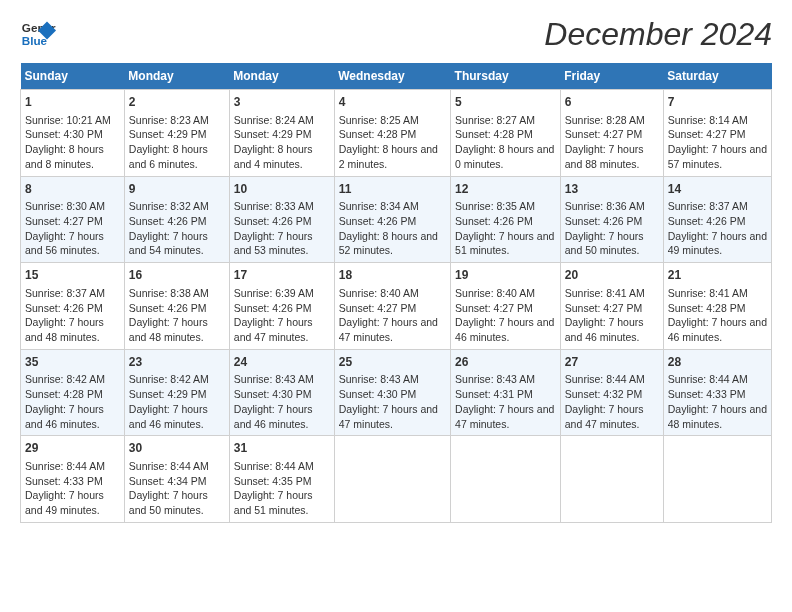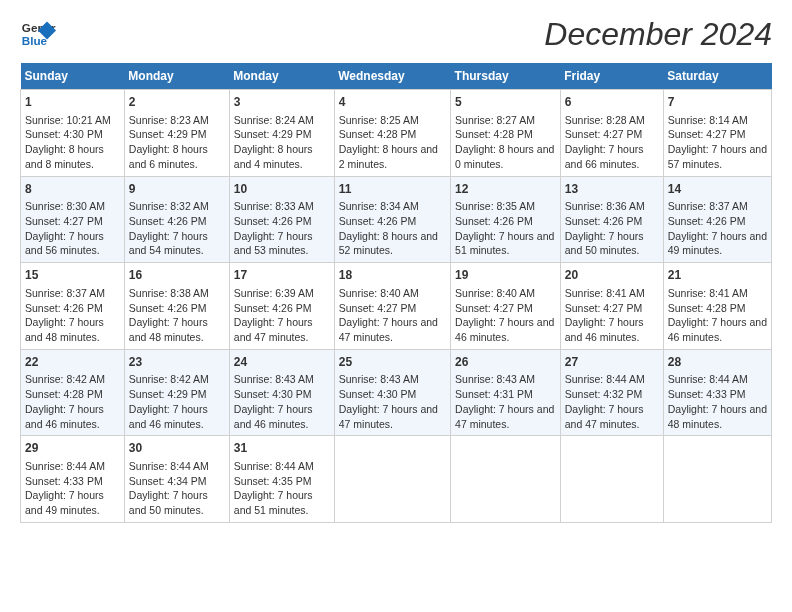--- a/index.html
+++ b/index.html
@@ -103,21 +103,21 @@
         <th>Saturday</th>
       </tr>
   </thead>
   <tbody id="calendar-body">
   <tr>
         <td><span class="day-num">1</span><span>Sunrise: 10:21 AM</span><br><span>Sunset: 4:30 PM</span><br><span>Daylight: 8 hours and 8 minutes.</span></td>
         <td><span class="day-num">2</span><span>Sunrise: 8:23 AM</span><br><span>Sunset: 4:29 PM</span><br><span>Daylight: 8 hours and 6 minutes.</span></td>
         <td><span class="day-num">3</span><span>Sunrise: 8:24 AM</span><br><span>Sunset: 4:29 PM</span><br><span>Daylight: 8 hours and 4 minutes.</span></td>
         <td><span class="day-num">4</span><span>Sunrise: 8:25 AM</span><br><span>Sunset: 4:28 PM</span><br><span>Daylight: 8 hours and 2 minutes.</span></td>
         <td><span class="day-num">5</span><span>Sunrise: 8:27 AM</span><br><span>Sunset: 4:28 PM</span><br><span>Daylight: 8 hours and 0 minutes.</span></td>
-        <td><span class="day-num">6</span><span>Sunrise: 8:28 AM</span><br><span>Sunset: 4:27 PM</span><br><span>Daylight: 7 hours and 66 minutes.</span></td>
+        <td><span class="day-num">6</span><span>Sunrise: 8:28 AM</span><br><span>Sunset: 4:27 PM</span><br><span>Daylight: 7 hours and 88 minutes.</span></td>
         <td><span class="day-num">7</span><span>Sunrise: 8:14 AM</span><br><span>Sunset: 4:27 PM</span><br><span>Daylight: 7 hours and 57 minutes.</span></td>
       </tr>
       <tr>
         <td><span class="day-num">8</span><span>Sunrise: 8:30 AM</span><br><span>Sunset: 4:27 PM</span><br><span>Daylight: 7 hours and 56 minutes.</span></td>
         <td><span class="day-num">9</span><span>Sunrise: 8:32 AM</span><br><span>Sunset: 4:26 PM</span><br><span>Daylight: 7 hours and 54 minutes.</span></td>
         <td><span class="day-num">10</span><span>Sunrise: 8:33 AM</span><br><span>Sunset: 4:26 PM</span><br><span>Daylight: 7 hours and 53 minutes.</span></td>
         <td><span class="day-num">11</span><span>Sunrise: 8:34 AM</span><br><span>Sunset: 4:26 PM</span><br><span>Daylight: 8 hours and 52 minutes.</span></td>
         <td><span class="day-num">12</span><span>Sunrise: 8:35 AM</span><br><span>Sunset: 4:26 PM</span><br><span>Daylight: 7 hours and 51 minutes.</span></td>
         <td><span class="day-num">13</span><span>Sunrise: 8:36 AM</span><br><span>Sunset: 4:26 PM</span><br><span>Daylight: 7 hours and 50 minutes.</span></td>
         <td><span class="day-num">14</span><span>Sunrise: 8:37 AM</span><br><span>Sunset: 4:26 PM</span><br><span>Daylight: 7 hours and 49 minutes.</span></td>
@@ -125,21 +125,21 @@
       <tr>
         <td><span class="day-num">15</span><span>Sunrise: 8:37 AM</span><br><span>Sunset: 4:26 PM</span><br><span>Daylight: 7 hours and 48 minutes.</span></td>
         <td><span class="day-num">16</span><span>Sunrise: 8:38 AM</span><br><span>Sunset: 4:26 PM</span><br><span>Daylight: 7 hours and 48 minutes.</span></td>
         <td><span class="day-num">17</span><span>Sunrise: 6:39 AM</span><br><span>Sunset: 4:26 PM</span><br><span>Daylight: 7 hours and 47 minutes.</span></td>
         <td><span class="day-num">18</span><span>Sunrise: 8:40 AM</span><br><span>Sunset: 4:27 PM</span><br><span>Daylight: 7 hours and 47 minutes.</span></td>
         <td><span class="day-num">19</span><span>Sunrise: 8:40 AM</span><br><span>Sunset: 4:27 PM</span><br><span>Daylight: 7 hours and 46 minutes.</span></td>
         <td><span class="day-num">20</span><span>Sunrise: 8:41 AM</span><br><span>Sunset: 4:27 PM</span><br><span>Daylight: 7 hours and 46 minutes.</span></td>
         <td><span class="day-num">21</span><span>Sunrise: 8:41 AM</span><br><span>Sunset: 4:28 PM</span><br><span>Daylight: 7 hours and 46 minutes.</span></td>
       </tr>
       <tr>
-        <td><span class="day-num">22</span><span>Sunrise: 8:42 AM</span><br><span>Sunset: 4:28 PM</span><br><span>Daylight: 7 hours and 46 minutes.</span></td>
+        <td><span class="day-num">35</span><span>Sunrise: 8:42 AM</span><br><span>Sunset: 4:28 PM</span><br><span>Daylight: 7 hours and 46 minutes.</span></td>
         <td><span class="day-num">23</span><span>Sunrise: 8:42 AM</span><br><span>Sunset: 4:29 PM</span><br><span>Daylight: 7 hours and 46 minutes.</span></td>
         <td><span class="day-num">24</span><span>Sunrise: 8:43 AM</span><br><span>Sunset: 4:30 PM</span><br><span>Daylight: 7 hours and 46 minutes.</span></td>
         <td><span class="day-num">25</span><span>Sunrise: 8:43 AM</span><br><span>Sunset: 4:30 PM</span><br><span>Daylight: 7 hours and 47 minutes.</span></td>
         <td><span class="day-num">26</span><span>Sunrise: 8:43 AM</span><br><span>Sunset: 4:31 PM</span><br><span>Daylight: 7 hours and 47 minutes.</span></td>
         <td><span class="day-num">27</span><span>Sunrise: 8:44 AM</span><br><span>Sunset: 4:32 PM</span><br><span>Daylight: 7 hours and 47 minutes.</span></td>
         <td><span class="day-num">28</span><span>Sunrise: 8:44 AM</span><br><span>Sunset: 4:33 PM</span><br><span>Daylight: 7 hours and 48 minutes.</span></td>
       </tr>
       <tr>
         <td><span class="day-num">29</span><span>Sunrise: 8:44 AM</span><br><span>Sunset: 4:33 PM</span><br><span>Daylight: 7 hours and 49 minutes.</span></td>
         <td><span class="day-num">30</span><span>Sunrise: 8:44 AM</span><br><span>Sunset: 4:34 PM</span><br><span>Daylight: 7 hours and 50 minutes.</span></td>

